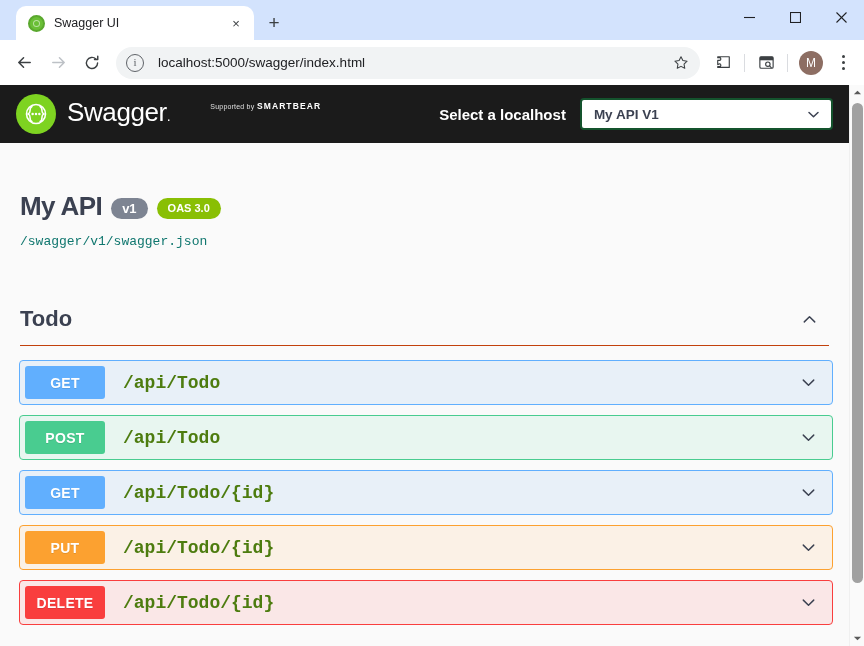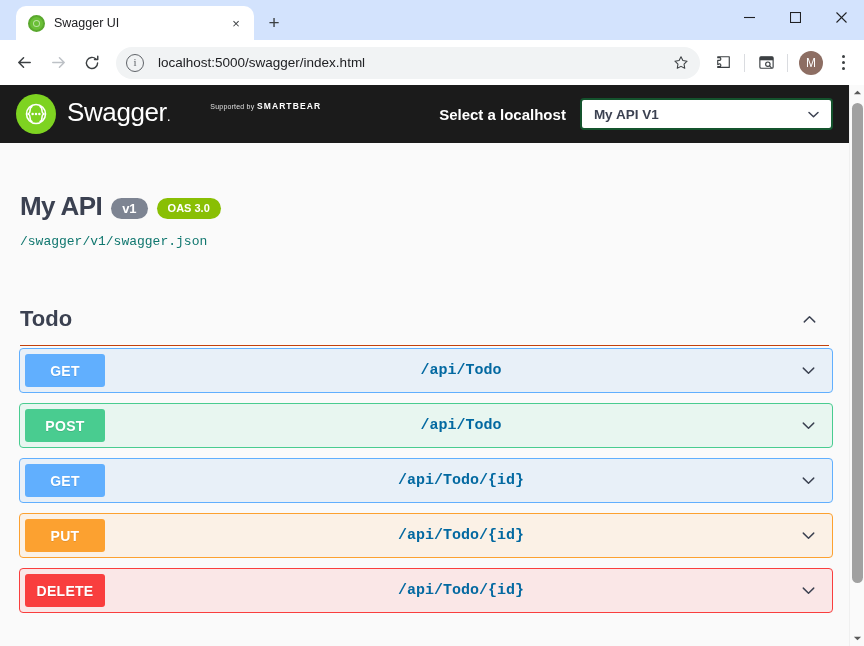--- a/index.html
+++ b/index.html
@@ -170,35 +170,35 @@
   
   .tag-section { margin-top: 57px; padding: 0 20px; }
   .tag-head {
     display: flex; align-items: center; justify-content: space-between;
     border-bottom: 1px solid #c2410c; padding-bottom: 13px;
   }
   .tag-name { font-size: 22px; color: #3b4151; font-weight: bold; }
   .tag-arrow { color: #3b4151; display: flex; align-items: center; padding-right: 10px; }
 
   
-  .ops { margin-top: 2px; padding: 0 16px 0 19px; text-align: center; }
+  .ops { margin-top: 14px; padding: 0 16px 0 19px; }
   .op {
     height: 45px; display: flex; align-items: center;
     border-radius: 4px; margin-bottom: 10px; padding: 5px;
     border: 1px solid transparent;
   }
   .op .verb {
     width: 80px; height: 100%; border-radius: 3px; color: #ffffff;
     font-size: 14px; font-weight: bold; letter-spacing: .3px;
     display: flex; align-items: center; justify-content: center;
     flex: none; text-shadow: 0 1px 0 rgba(0,0,0,.1);
   }
   .op .path {
     margin-left: 18px; font-family: "Liberation Mono", monospace;
-    font-size: 15px; color: #0369a1; font-weight: bold; flex: 1;
+    font-size: 18px; color: #4d7c0f; font-weight: bold; flex: 1;
   }
   .op .op-arrow { color: #3b4151; display: flex; align-items: center; padding-right: 9px; }
 
   .op-get    { background: #e8f0f8; border-color: #61affe; }
   .op-get .verb    { background: #61affe; }
   .op-post   { background: #e8f6f0; border-color: #49cc90; }
   .op-post .verb   { background: #49cc90; }
   .op-put    { background: #fbf1e6; border-color: #fca130; }
   .op-put .verb    { background: #fca130; }
   .op-delete { background: #fae7e7; border-color: #f93e3e; }

